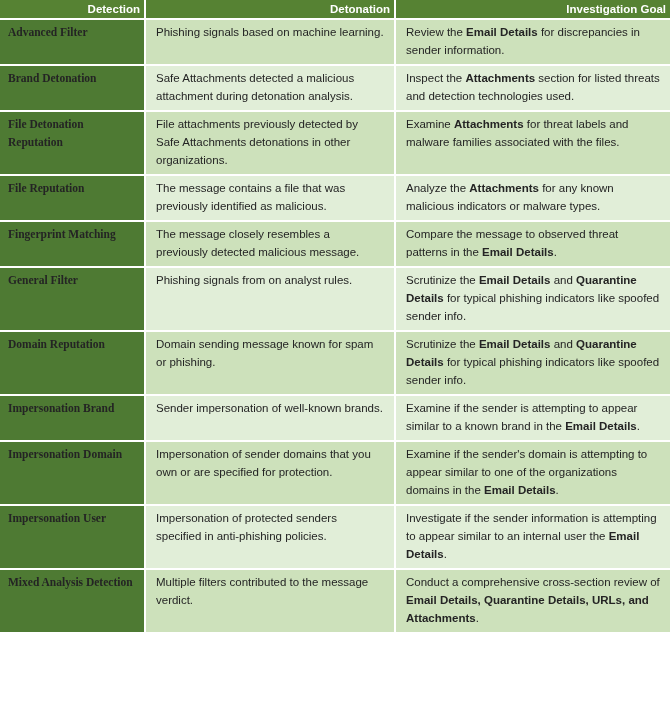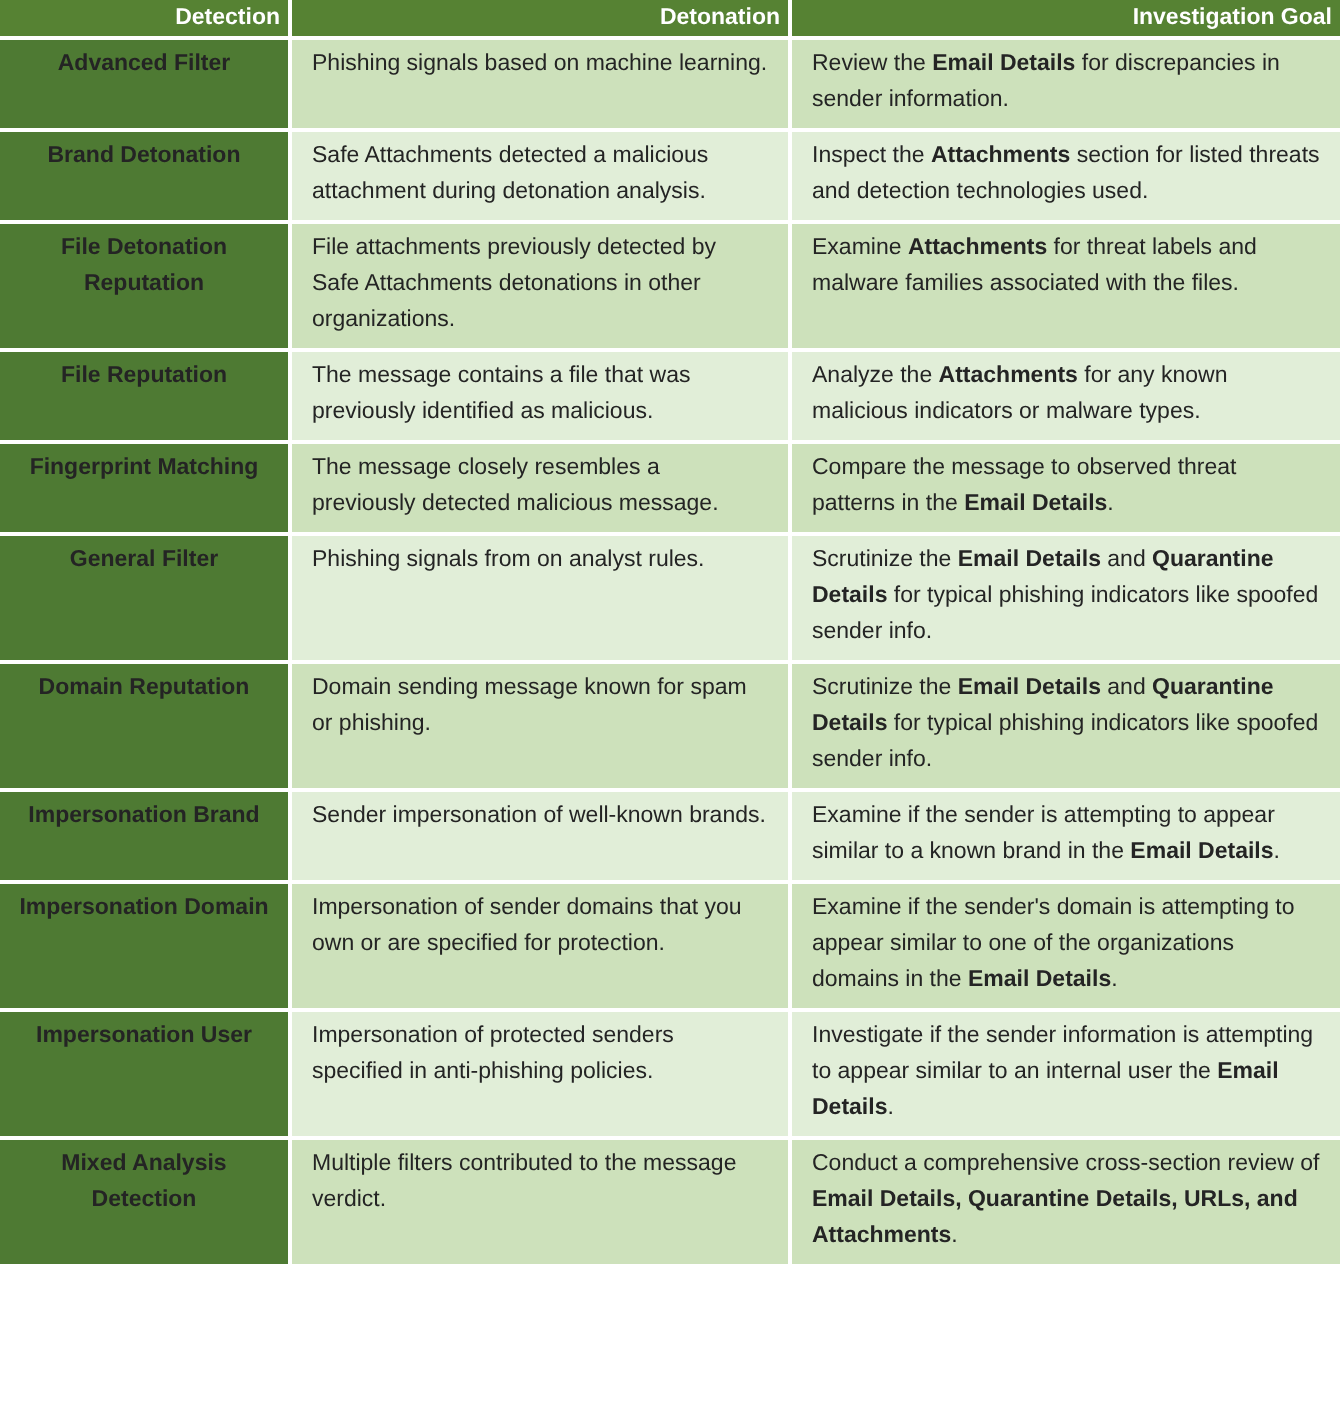--- a/index.html
+++ b/index.html
@@ -44,24 +44,25 @@
     border-bottom: 2px solid var(--grid, #ffffff);
     color: var(--body-text, #242424);
   }
   table.detection-table td:last-child { border-right: none; }
   table.detection-table tr:last-child td { border-bottom: none; }
 
   td.detection-cell {
     background: var(--detection-bg, #4e7a33);
     color: var(--header-text, #ffffff);
     font-weight: 700;
-    text-align: center;
+    text-align: left;
     vertical-align: middle;
     padding: 3px 8px;
     line-height: 17px;
+    font-family: Liberation Serif, serif;
   }
   td.technology-cell, td.goal-cell {
     padding: 3px 10px 5px 10px;
   }
   tbody tr:nth-child(odd) td.technology-cell,
   tbody tr:nth-child(odd) td.goal-cell {
     background: var(--row-odd-bg, #cde1bb);
   }
   tbody tr:nth-child(even) td.technology-cell,
   tbody tr:nth-child(even) td.goal-cell {

